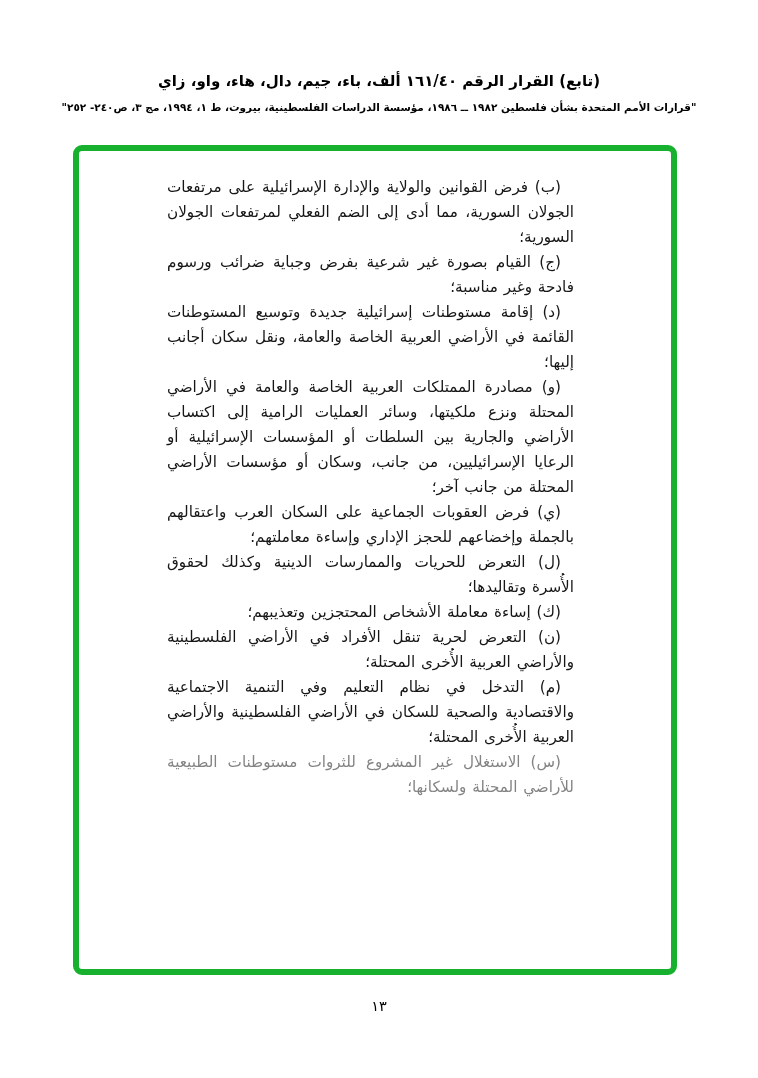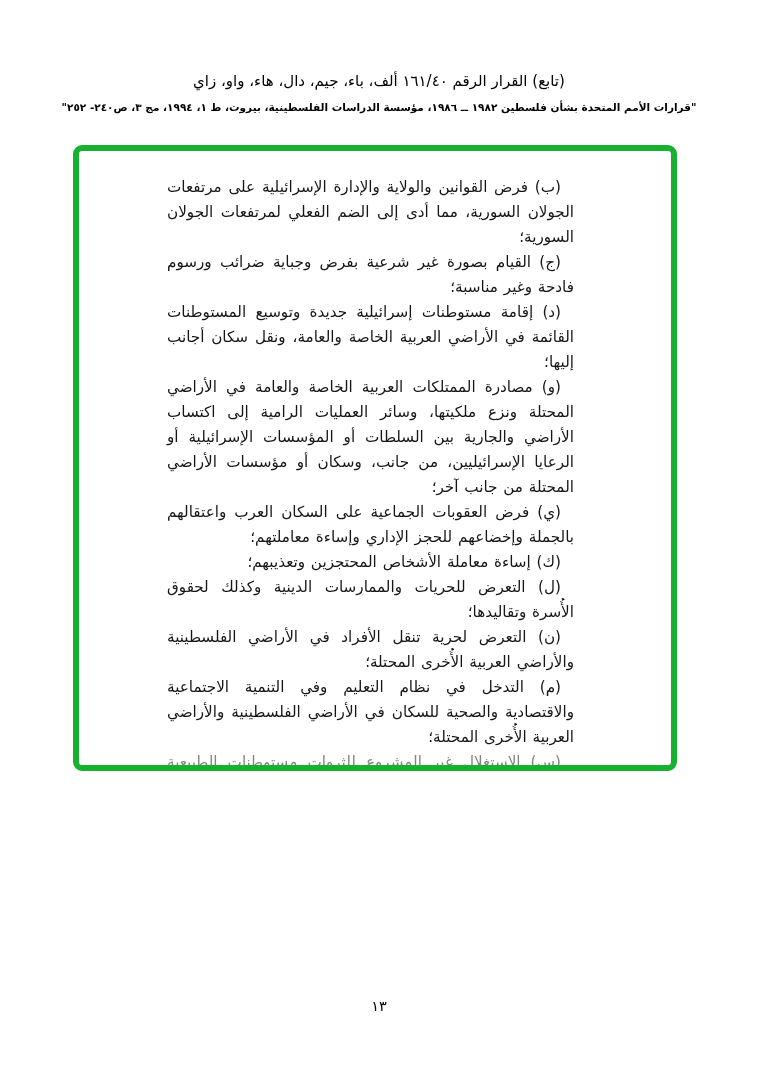--- a/index.html
+++ b/index.html
@@ -18,38 +18,38 @@
   .page-header {
     position: absolute;
     top: 70px;
     left: 0;
     right: 0;
     text-align: center;
     direction: rtl;
   }
   .doc-title {
     font-size: 15px;
-    font-weight: normal;
+    font-weight: bold;
     color: #000;
     line-height: 22px;
     margin: 0;
   }
   .doc-citation {
     font-size: 10.5px;
     font-weight: bold;
     color: #000;
     line-height: 18px;
     margin: 6px 0 0 0;
   }
   .document-frame {
     position: absolute;
     top: 145px;
     left: 73px;
     width: 604px;
-    height: 626px;
+    height: 830px;
     border: 6px solid #18b12f;
     border-radius: 9px;
     box-sizing: border-box;
     background: #ffffff;
     overflow: hidden;
   }
   .document-body {
     direction: rtl;
     text-align: justify;
     padding: 24px 97px 10px 88px;
@@ -86,21 +86,21 @@
   <div class="doc-citation">"قرارات الأمم المتحدة بشأن فلسطين ١٩٨٢ ــ ١٩٨٦، مؤسسة الدراسات الفلسطينية، بيروت، ط ١، ١٩٩٤، مج ٣، ص٢٤٠- ٢٥٢"</div>
 </header>
 
 <div class="document-frame" style="border-color: rgb(24, 177, 47);">
   <div class="document-body">
     <p>(ب) فرض القوانين والولاية والإدارة الإسرائيلية على مرتفعات الجولان السورية، مما أدى إلى الضم الفعلي لمرتفعات الجولان السورية؛</p>
     <p>(ج) القيام بصورة غير شرعية بفرض وجباية ضرائب ورسوم فادحة وغير مناسبة؛</p>
     <p>(د) إقامة مستوطنات إسرائيلية جديدة وتوسيع المستوطنات القائمة في الأراضي العربية الخاصة والعامة، ونقل سكان أجانب إليها؛</p>
     <p>(و) مصادرة الممتلكات العربية الخاصة والعامة في الأراضي المحتلة ونزع ملكيتها، وسائر العمليات الرامية إلى اكتساب الأراضي والجارية بين السلطات أو المؤسسات الإسرائيلية أو الرعايا الإسرائيليين، من جانب، وسكان أو مؤسسات الأراضي المحتلة من جانب آخر؛</p>
     <p>(ي) فرض العقوبات الجماعية على السكان العرب واعتقالهم بالجملة وإخضاعهم للحجز الإداري وإساءة معاملتهم؛</p>
+    <p>(ل) التعرض للحريات والممارسات الدينية وكذلك لحقوق الأُسرة وتقاليدها؛</p>
     <p>(ك) إساءة معاملة الأشخاص المحتجزين وتعذيبهم؛</p>
-    <p>(ل) التعرض للحريات والممارسات الدينية وكذلك لحقوق الأُسرة وتقاليدها؛</p>
     <p>(ن) التعرض لحرية تنقل الأفراد في الأراضي الفلسطينية والأراضي العربية الأُخرى المحتلة؛</p>
     <p>(م) التدخل في نظام التعليم وفي التنمية الاجتماعية والاقتصادية والصحية للسكان في الأراضي الفلسطينية والأراضي العربية الأُخرى المحتلة؛</p>
     <p class="faded">(س) الاستغلال غير المشروع للثروات مستوطنات الطبيعية للأراضي المحتلة ولسكانها؛</p>
   </div>
 </div>
 
 <div class="page-number">١٣</div>
 
 </body></html>

